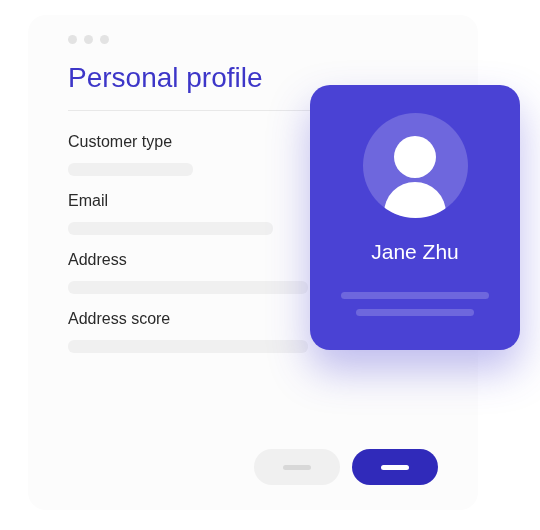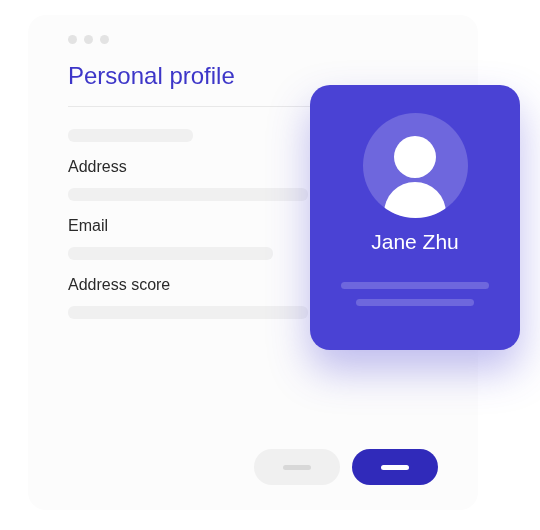--- a/index.html
+++ b/index.html
@@ -27,21 +27,21 @@
       margin-bottom: 18px;
     }
     .window-dot {
       width: 9px;
       height: 9px;
       border-radius: 50%;
       background: #e3e3e3;
     }
     .title {
       color: #3d36c8;
-      font-size: 24px;
+      font-size: 28px;
       font-weight: 500;
       margin-bottom: 16px;
     }
     .divider {
       height: 1px;
       background: #e8e8e8;
       width: 250px;
       margin-bottom: 22px;
     }
     .field {
@@ -129,21 +129,21 @@
       height: 44px;
       border-radius: 31px 31px 0 0;
       background: #fff;
       position: absolute;
       bottom: -8px;
     }
     .profile-name {
       color: #fff;
       font-size: 21px;
       font-weight: 400;
-      margin-top: 12px;
+      margin-top: 22px;
       margin-bottom: 28px;
     }
     .profile-line {
       background: #6e67dd;
       height: 7px;
       border-radius: 4px;
       margin-bottom: 10px;
     }
     .pl-1 { width: 148px; }
     .pl-2 { width: 118px; }
@@ -155,31 +155,32 @@
   <div class="window-controls">
     <div class="window-dot"></div>
     <div class="window-dot"></div>
     <div class="window-dot"></div>
   </div>
 
   <h1 class="title">Personal profile</h1>
   <div class="divider"></div>
 
   <div class="field">
+    <div class="field-label">Customer type</div>
     <div class="field-placeholder ph-1"></div>
+  </div>
+
+  <div class="field">
+    <div class="field-label">Email</div>
+    <div class="field-placeholder ph-3"></div>
   </div>
 
   <div class="field">
     <div class="field-label">Address</div>
     <div class="field-placeholder ph-2"></div>
-  </div>
-
-  <div class="field">
-    <div class="field-label">Email</div>
-    <div class="field-placeholder ph-3"></div>
   </div>
 
   <div class="field">
     <div class="field-label">Address score</div>
     <div class="field-placeholder ph-4"></div>
   </div>
 
   <div class="buttons">
     <div class="btn btn-secondary">
       <div class="btn-line"></div>

